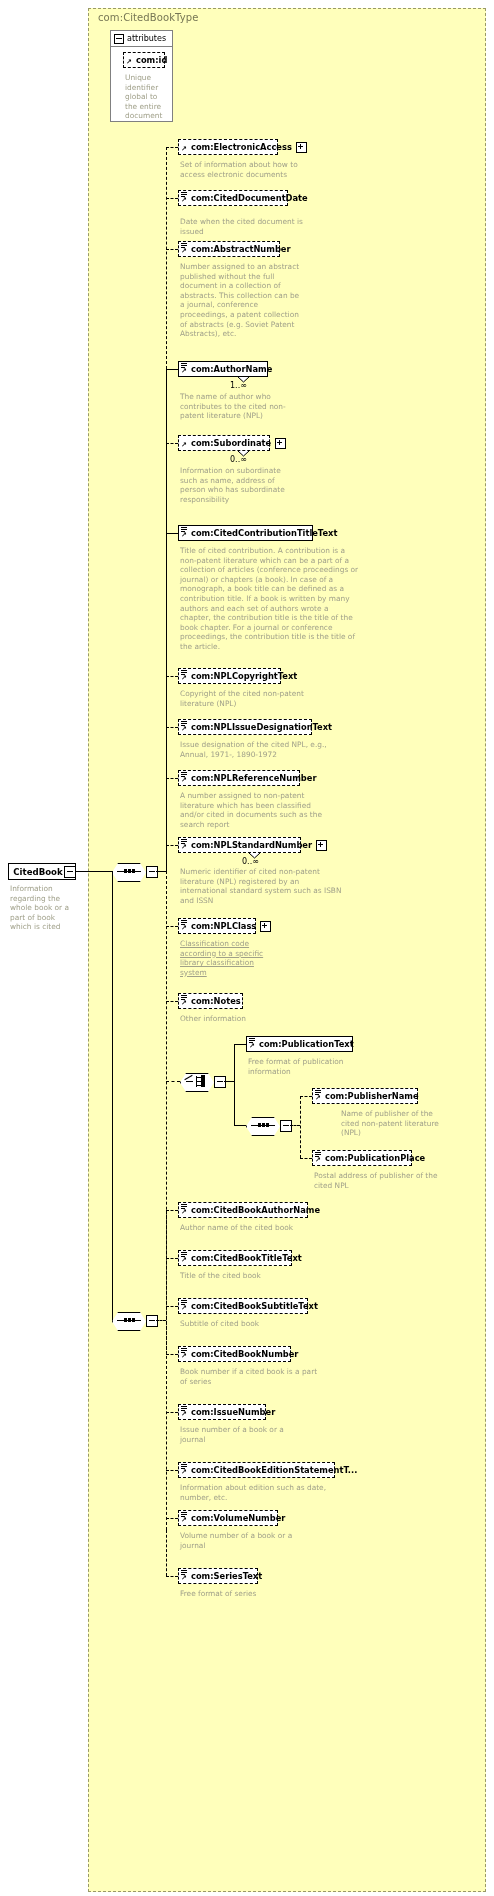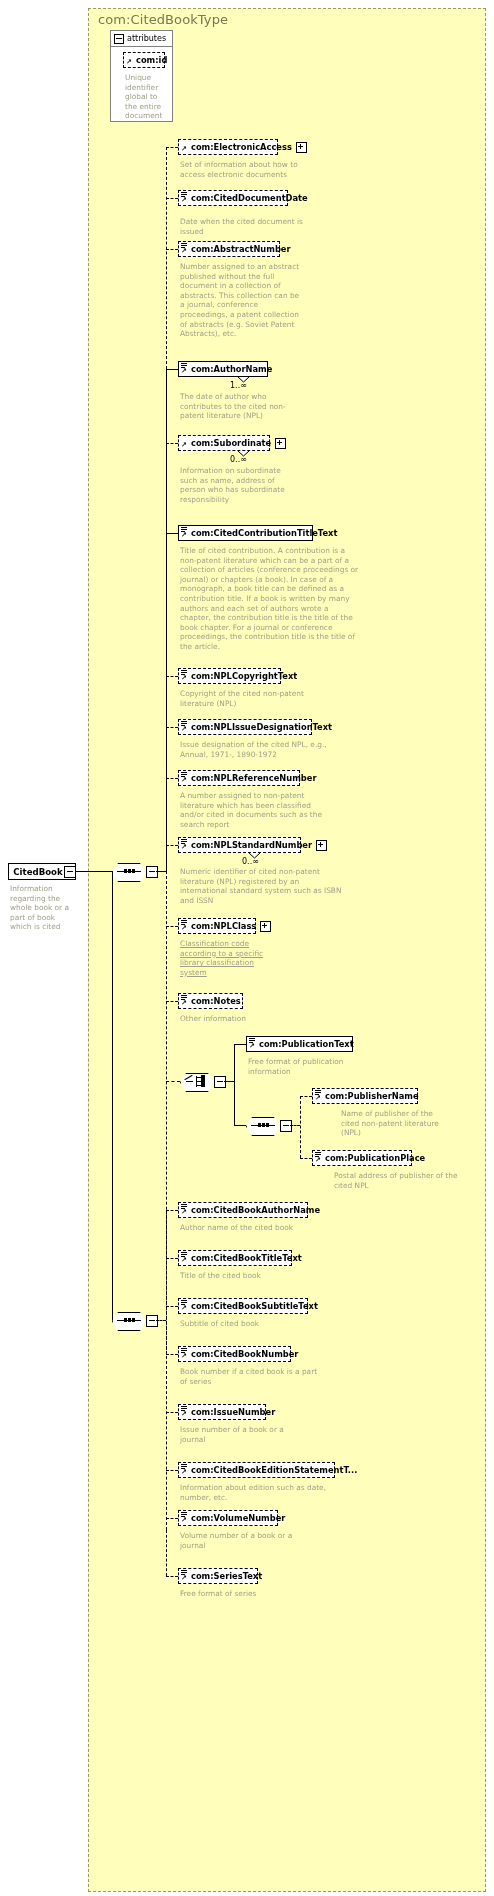--- a/index.html
+++ b/index.html
@@ -9,21 +9,21 @@
   }
   .canvas{position:absolute;left:0;top:0;width:494px;height:1896px;}
 
   
   .typebox{
     position:absolute;left:88px;top:8px;width:398px;height:1884px;
     background:#ffffbb;border:1px dashed #999966;box-sizing:border-box;
   }
   .typebox-title{
     position:absolute;left:98px;top:12px;
-    font-size:13px;color:#777755;letter-spacing:.1px;
+    font-size:10px;color:#777755;letter-spacing:.1px;
     white-space:nowrap;
   }
 
   
   .attrpanel{
     position:absolute;left:110px;top:30px;width:63px;height:92px;
     background:#ffffff;border:1px solid #808080;box-sizing:border-box;
   }
   .attrhead{
     position:absolute;left:110px;top:30px;width:63px;height:17px;
@@ -228,21 +228,21 @@
       </span>
     <span class="arrow">↗</span>
     <span>com:AuthorName</span>
   </div>
   <div class="caret" style="left:238px;top:377px;">
     <svg width="11" height="6" viewBox="0 0 11 6">
         <polyline points="0,0 5.5,5 11,0" fill="#fff" stroke="#000" stroke-width="1"></polyline>
       </svg>
   </div>
   <div class="occ" style="left:230px;top:381px;">1..∞</div>
-  <div class="doc" style="left:180px;top:392px;width:120px;">The date of author who contributes to the cited non-patent literature (NPL)</div>
+  <div class="doc" style="left:180px;top:392px;width:120px;">The name of author who contributes to the cited non-patent literature (NPL)</div>
 
   <div class="dln h" style="left:166px;top:443px;width:12px;"></div>
   <div class="node opt" style="left:178px;top:435px;width:92px;">
     <span class="shadow"></span>
     <span class="arrow">↗</span>
     <span>com:Subordinate</span>
     <span class="expand"></span>
   </div>
   <div class="caret" style="left:238px;top:451px;">
     <svg width="11" height="6" viewBox="0 0 11 6">
@@ -412,21 +412,21 @@
   <div class="node opt" style="left:312px;top:1150px;width:100px;">
     <span class="shadow"></span>
     <span class="seqmark">
         <i></i>
         <i></i>
         <i></i>
       </span>
     <span class="arrow">↗</span>
     <span>com:PublicationPlace</span>
   </div>
-  <div class="doc" style="left:314px;top:1171px;width:132px;margin-left:20px;">Postal address of publisher of the cited NPL</div>
+  <div class="doc" style="left:314px;top:1171px;width:132px;">Postal address of publisher of the cited NPL</div>
 
   <div class="ln v" style="left:112px;top:871px;height:450px;"></div>
   <div class="ln h" style="left:112px;top:1321px;width:0px;"></div>
   <div class="comp" style="left:112px;top:1312px;">
     <span class="sh"></span>
       <span class="body"></span>
     <span class="seqline"></span>
     <span class="dot d1"></span>
       <span class="dot d2"></span>
       <span class="dot d3"></span>

